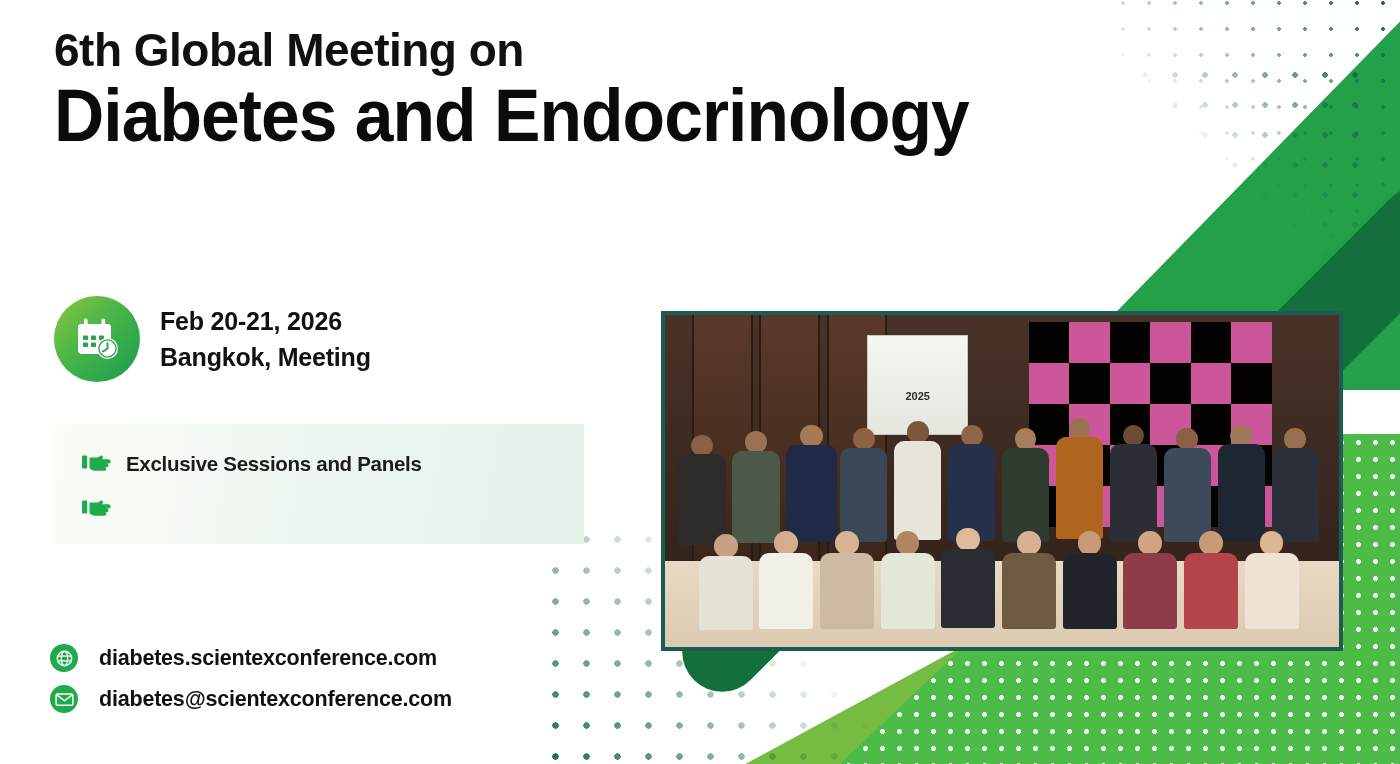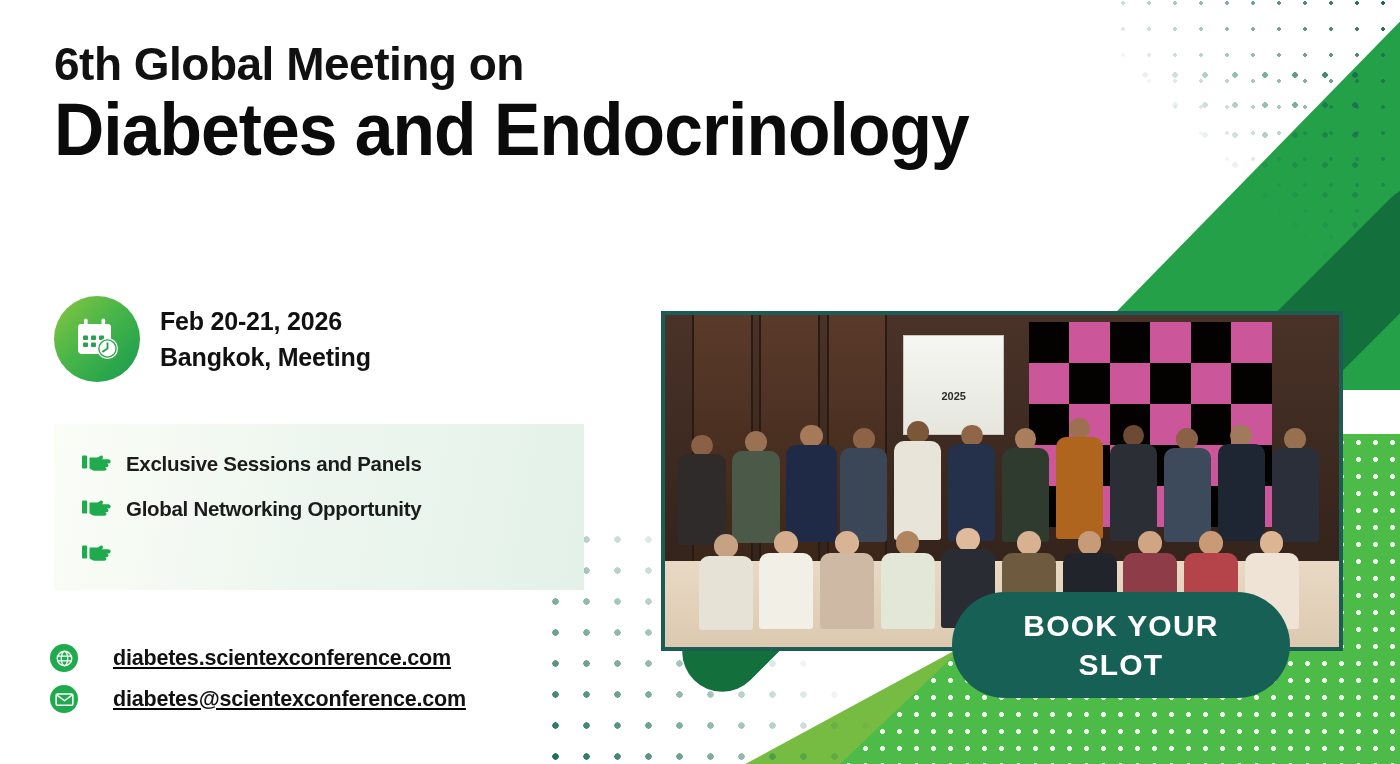--- a/index.html
+++ b/index.html
@@ -91,21 +91,21 @@
     bottom:-20px; right:520px;
     width:340px; height:260px;
     background-image:
       radial-gradient(circle, #1a6b52 3.0px, transparent 3.4px);
     background-size:31px 31px;
     -webkit-mask-image: linear-gradient(45deg, rgba(0,0,0,1) 5%, rgba(0,0,0,0) 68%);
     mask-image: linear-gradient(45deg, rgba(0,0,0,1) 5%, rgba(0,0,0,0) 68%);
   }
 
   
-  .title-block { position:absolute; left:54px; top:40px; }
+  .title-block { position:absolute; left:54px; top:26px; }
   .kicker {
     font-size:46px; font-weight:700; color:#111111;
     letter-spacing:-0.5px; line-height:1.05;
     white-space:nowrap;
   }
   .headline {
     font-size:74px; font-weight:700; color:#0b0b0b;
     line-height:1.02; letter-spacing:-1px;
     white-space:nowrap;
     transform:scaleX(.94); transform-origin:left center;
@@ -138,39 +138,38 @@
   }
   .date-text { line-height:1.45; }
   .date-text div {
     font-size:25px; font-weight:700; color:#111111;
     letter-spacing:-0.2px; white-space:nowrap;
   }
 
   
   .features {
     position:absolute; left:54px; top:424px;
-    width:530px; height:166px;
+    width:530px; height:120px;
     background:linear-gradient(100deg,#fbfdf7 0%, #eef7ef 45%, #e3f1e9 100%);
     padding:26px 0 0 28px;
   }
   .feat {
     display:flex; align-items:center; gap:14px;
     margin-bottom:17px;
   }
   .feat-label {
     font-size:20.5px; font-weight:700; color:#1b1b1b;
     letter-spacing:-0.3px; white-space:nowrap;
   }
 
   
   .contacts { position:absolute; left:50px; top:644px; }
   .contact {
-    display:flex; align-items:center; gap:35px;
+    display:flex; align-items:center; gap:21px;
     margin-bottom:13px;
-    text-decoration:underline;
   }
   .c-icon {
     width:28px; height:28px; border-radius:50%;
     background:#1faa4e;
     display:flex; align-items:center; justify-content:center;
     flex:none;
   }
   .c-text {
     font-size:21.5px; font-weight:700; color:#111111;
     letter-spacing:-0.2px; white-space:nowrap;
@@ -203,21 +202,21 @@
     background-blend-mode:difference;
     opacity:.95;
   }
   .ph-banner2025 {
     position:absolute; left:30%; top:6%;
     width:15%; height:30%;
     background:linear-gradient(180deg,#f6f6f2,#e6e6df);
     border:1px solid #c9c9c0;
     display:flex; align-items:flex-start; justify-content:center;
     padding-top:8%;
-    font-size:11px; font-weight:700; color:#2a2a2a;margin-left:36px;
+    font-size:11px; font-weight:700; color:#2a2a2a;
   }
   .ph-floor {
     position:absolute; left:0; bottom:0; width:100%; height:26%;
     background:linear-gradient(180deg,#e9d9c4 0%, #dcc9b0 100%);
   }
   .ph-row { position:absolute; left:0; width:100%; }
   .person { position:absolute; bottom:0; }
   .p-head { border-radius:50%; margin:0 auto; }
   .p-body { border-radius:10px 10px 3px 3px; margin-top:-2px; }
 
@@ -292,41 +291,30 @@
         <svg width="30" height="24" viewBox="0 0 30 24" aria-hidden="true">
           <rect x="0" y="5.5" width="5.2" height="13" rx="1.2" fill="#1faa4e"></rect>
           <path d="M7.5 7.5 h7.6 c1.3 0 2.2-.5 2.9-1.4 .8-1 2.6-.8 2.9.6 .2 1-.2 1.9-.9 2.5 h6.1
                    c1.5 0 2.6 1 2.6 2.2 0 1.2-1.1 2.1-2.6 2.1 h-1.6 c1.2.1 2 .9 2 1.9 0 1.1-1 1.9-2.3 1.9
                    h-1.5 c1 .1 1.7.8 1.7 1.7 0 1-.9 1.7-2.1 1.7 h-9.4 c-2.4 0-4.4-1.1-5.4-2.6 z" fill="#1faa4e"></path>
         </svg>
       </span>
       <span class="feat-label">Exclusive Sessions and Panels</span>
     </div>
 
+
     <div class="feat">
       <span>
         <svg width="30" height="24" viewBox="0 0 30 24" aria-hidden="true">
           <rect x="0" y="5.5" width="5.2" height="13" rx="1.2" fill="#1faa4e"></rect>
           <path d="M7.5 7.5 h7.6 c1.3 0 2.2-.5 2.9-1.4 .8-1 2.6-.8 2.9.6 .2 1-.2 1.9-.9 2.5 h6.1
                    c1.5 0 2.6 1 2.6 2.2 0 1.2-1.1 2.1-2.6 2.1 h-1.6 c1.2.1 2 .9 2 1.9 0 1.1-1 1.9-2.3 1.9
                    h-1.5 c1 .1 1.7.8 1.7 1.7 0 1-.9 1.7-2.1 1.7 h-9.4 c-2.4 0-4.4-1.1-5.4-2.6 z" fill="#1faa4e"></path>
         </svg>
       </span>
-      <span class="feat-label">Global Networking Opportunity</span>
-    </div>
-
-    <div class="feat">
-      <span>
-        <svg width="30" height="24" viewBox="0 0 30 24" aria-hidden="true">
-          <rect x="0" y="5.5" width="5.2" height="13" rx="1.2" fill="#1faa4e"></rect>
-          <path d="M7.5 7.5 h7.6 c1.3 0 2.2-.5 2.9-1.4 .8-1 2.6-.8 2.9.6 .2 1-.2 1.9-.9 2.5 h6.1
-                   c1.5 0 2.6 1 2.6 2.2 0 1.2-1.1 2.1-2.6 2.1 h-1.6 c1.2.1 2 .9 2 1.9 0 1.1-1 1.9-2.3 1.9
-                   h-1.5 c1 .1 1.7.8 1.7 1.7 0 1-.9 1.7-2.1 1.7 h-9.4 c-2.4 0-4.4-1.1-5.4-2.6 z" fill="#1faa4e"></path>
-        </svg>
-      </span>
     </div>
 
   </div>
 
   <div class="contacts">
 
     <div class="contact">
       <span class="c-icon">
         <svg width="19" height="19" viewBox="0 0 20 20" aria-hidden="true">
           <circle cx="10" cy="10" r="7.6" fill="none" stroke="#ffffff" stroke-width="1.5"></circle>
@@ -453,18 +441,14 @@
           <div class="p-body" style="width:100%; height:70%; background:#b4434a;"></div>
         </div>
         <div class="person" style="left:86%; bottom:2%; width:8%;  height:33%;">
           <div class="p-head" style="width:44%; padding-top:44%; background:#dcb593;"></div>
           <div class="p-body" style="width:100%; height:70%; background:#efe3d6;"></div>
         </div>
       </div>
     </div>
   </div>
 
-  <div class="cta">
-    <div class="cta-l1">BOOK YOUR</div>
-    <div class="cta-l2">SLOT</div>
-  </div>
 
 </div>
 
 </body></html>

